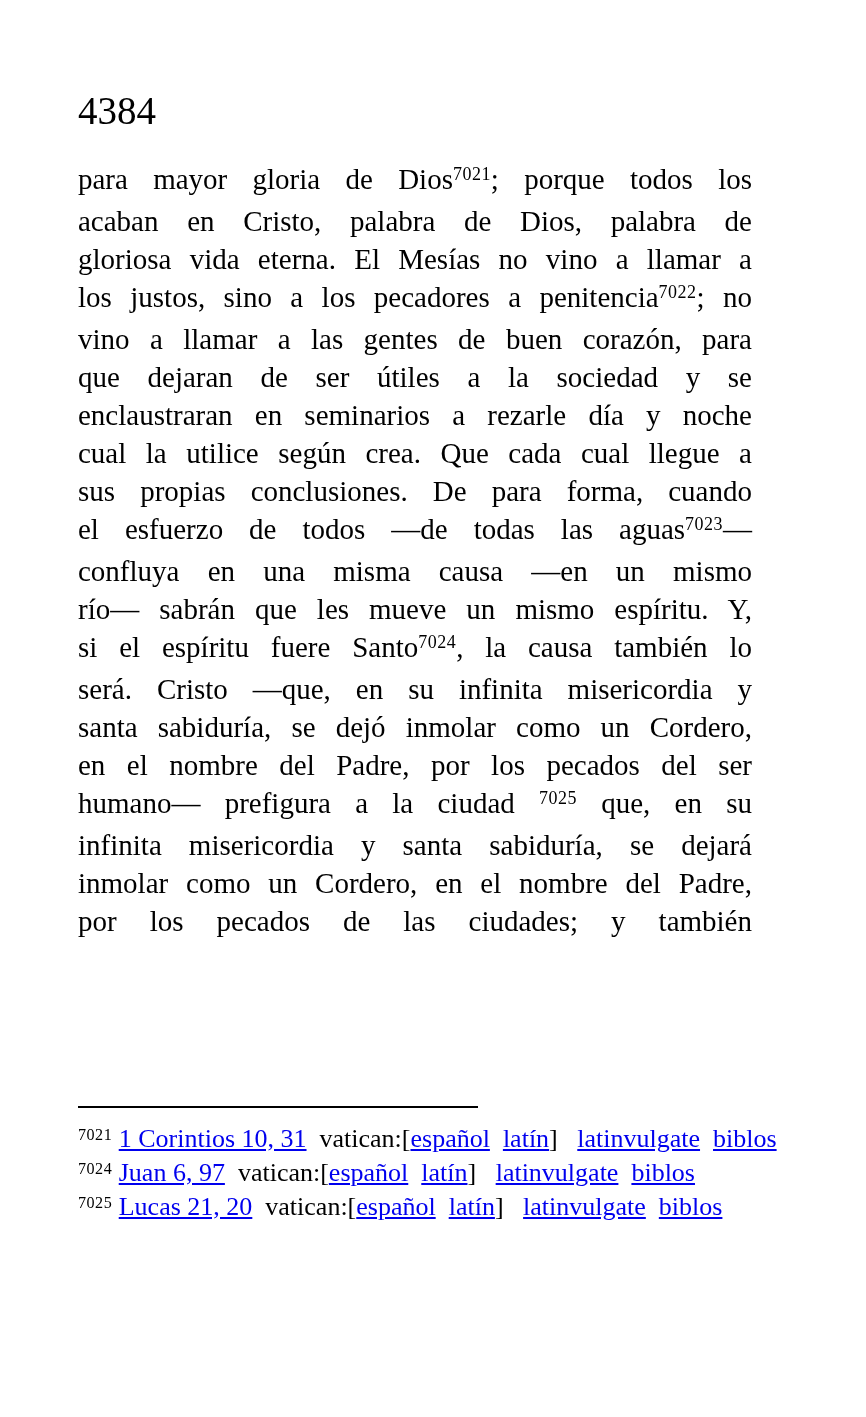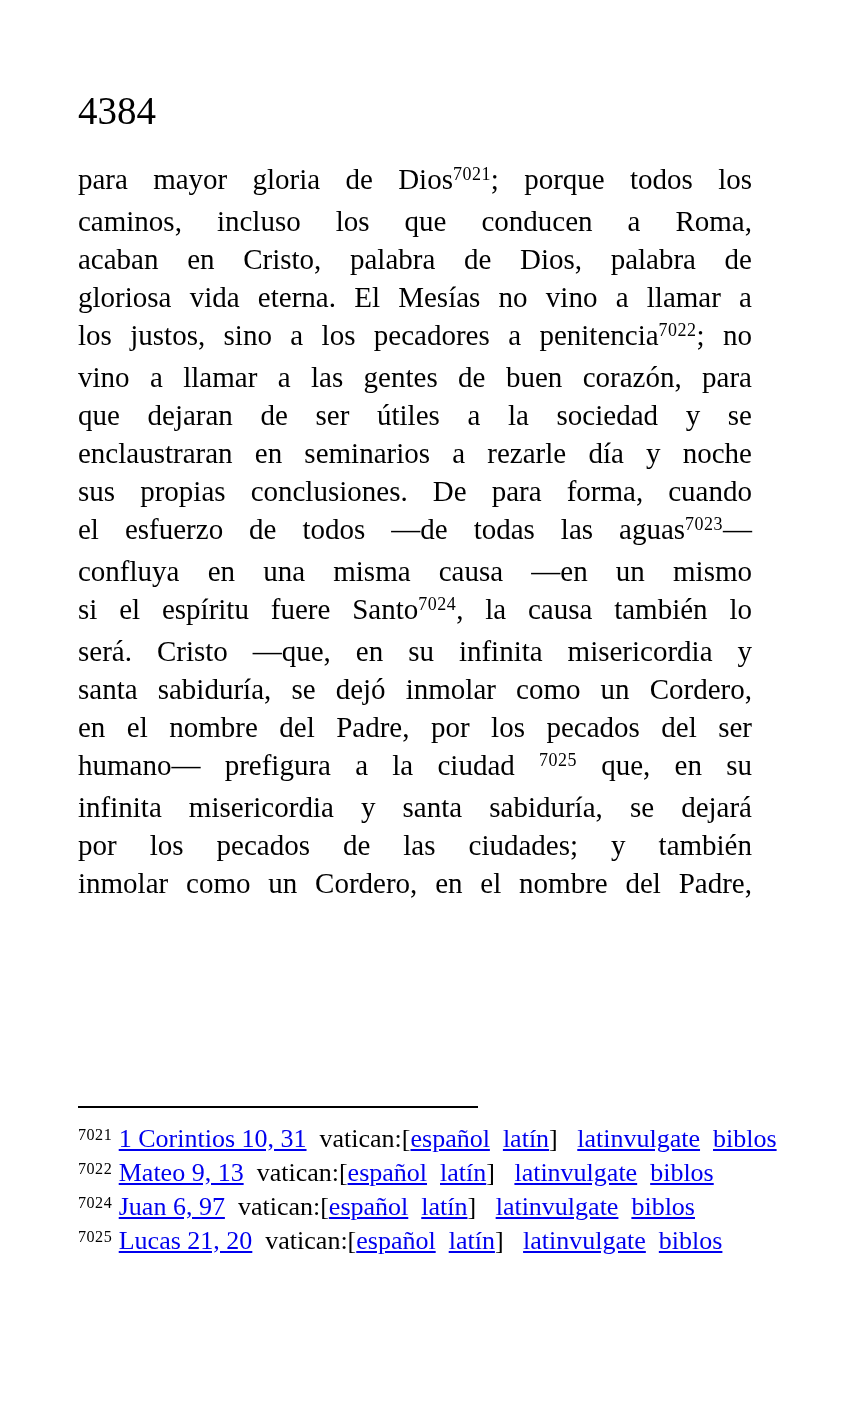--- a/index.html
+++ b/index.html
@@ -61,40 +61,40 @@
     cursor: pointer;
   }
 </style>
 </head>
 <body>
 
 <div class="page-number">4384</div>
 
 <div class="body-text">
     <div class="line">para mayor gloria de Dios<span class="sup">7021</span>; porque todos los</div>
-    <div class="line">caminos, incluso los que conducen a Roma,</div>
     <div class="line">acaban en Cristo, palabra de Dios, palabra de</div>
     <div class="line">gloriosa vida eterna. El Mesías no vino a llamar a</div>
     <div class="line">los justos, sino a los pecadores a penitencia<span class="sup">7022</span>; no</div>
     <div class="line">vino a llamar a las gentes de buen corazón, para</div>
     <div class="line">que dejaran de ser útiles a la sociedad y se</div>
     <div class="line">enclaustraran en seminarios a rezarle día y noche</div>
+    <div class="line">cual la utilice según crea. Que cada cual llegue a</div>
     <div class="line">sus propias conclusiones. De para forma, cuando</div>
     <div class="line">el esfuerzo de todos —de todas las aguas<span class="sup">7023</span>—</div>
     <div class="line">confluya en una misma causa —en un mismo</div>
+    <div class="line">río— sabrán que les mueve un mismo espíritu. Y,</div>
     <div class="line">si el espíritu fuere Santo<span class="sup">7024</span>, la causa también lo</div>
     <div class="line">será. Cristo —que, en su infinita misericordia y</div>
     <div class="line">santa sabiduría, se dejó inmolar como un Cordero,</div>
     <div class="line">en el nombre del Padre, por los pecados del ser</div>
     <div class="line">humano— prefigura a la ciudad <span class="sup">7025</span> que, en su</div>
     <div class="line">infinita misericordia y santa sabiduría, se dejará</div>
+    <div class="line">inmolar como un Cordero, en el nombre del Padre,</div>
     <div class="line">por los pecados de las ciudades; y también</div>
-    <div class="line">inmolar como un Cordero, en el nombre del Padre,</div>
   </div>
 
 <hr class="footnote-separator">
 
 <div class="footnotes">
     <div class="fn-row"><span class="sup">7021</span> <a class="fn-link">1 Corintios 10, 31</a>  vatican:[<a class="fn-link">español</a>  <a class="fn-link">latín</a>]   <a class="fn-link">latinvulgate</a>  <a class="fn-link">biblos</a></div>
-    <div class="fn-row"><span class="sup">7022</span> <a class="fn-link">Mateo 9, 13</a>  vatican:[<a class="fn-link">español</a>  <a class="fn-link">latín</a>]   <a class="fn-link">latinvulgate</a>  <a class="fn-link">biblos</a></div>
     <div class="fn-row"><span class="sup">7024</span> <a class="fn-link">Juan 6, 97</a>  vatican:[<a class="fn-link">español</a>  <a class="fn-link">latín</a>]   <a class="fn-link">latinvulgate</a>  <a class="fn-link">biblos</a></div>
     <div class="fn-row"><span class="sup">7025</span> <a class="fn-link">Lucas 21, 20</a>  vatican:[<a class="fn-link">español</a>  <a class="fn-link">latín</a>]   <a class="fn-link">latinvulgate</a>  <a class="fn-link">biblos</a></div>
   </div>
 
 </body></html>

